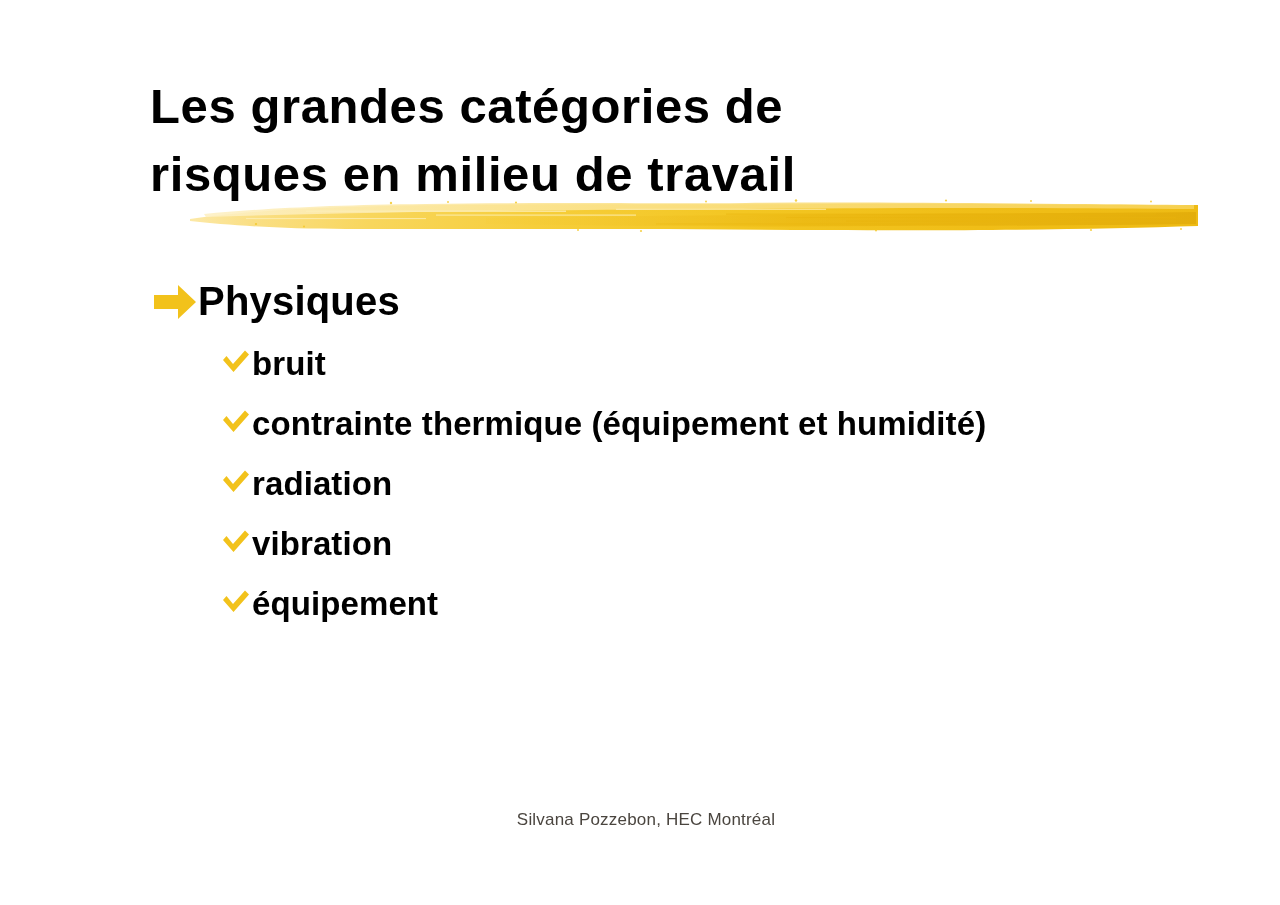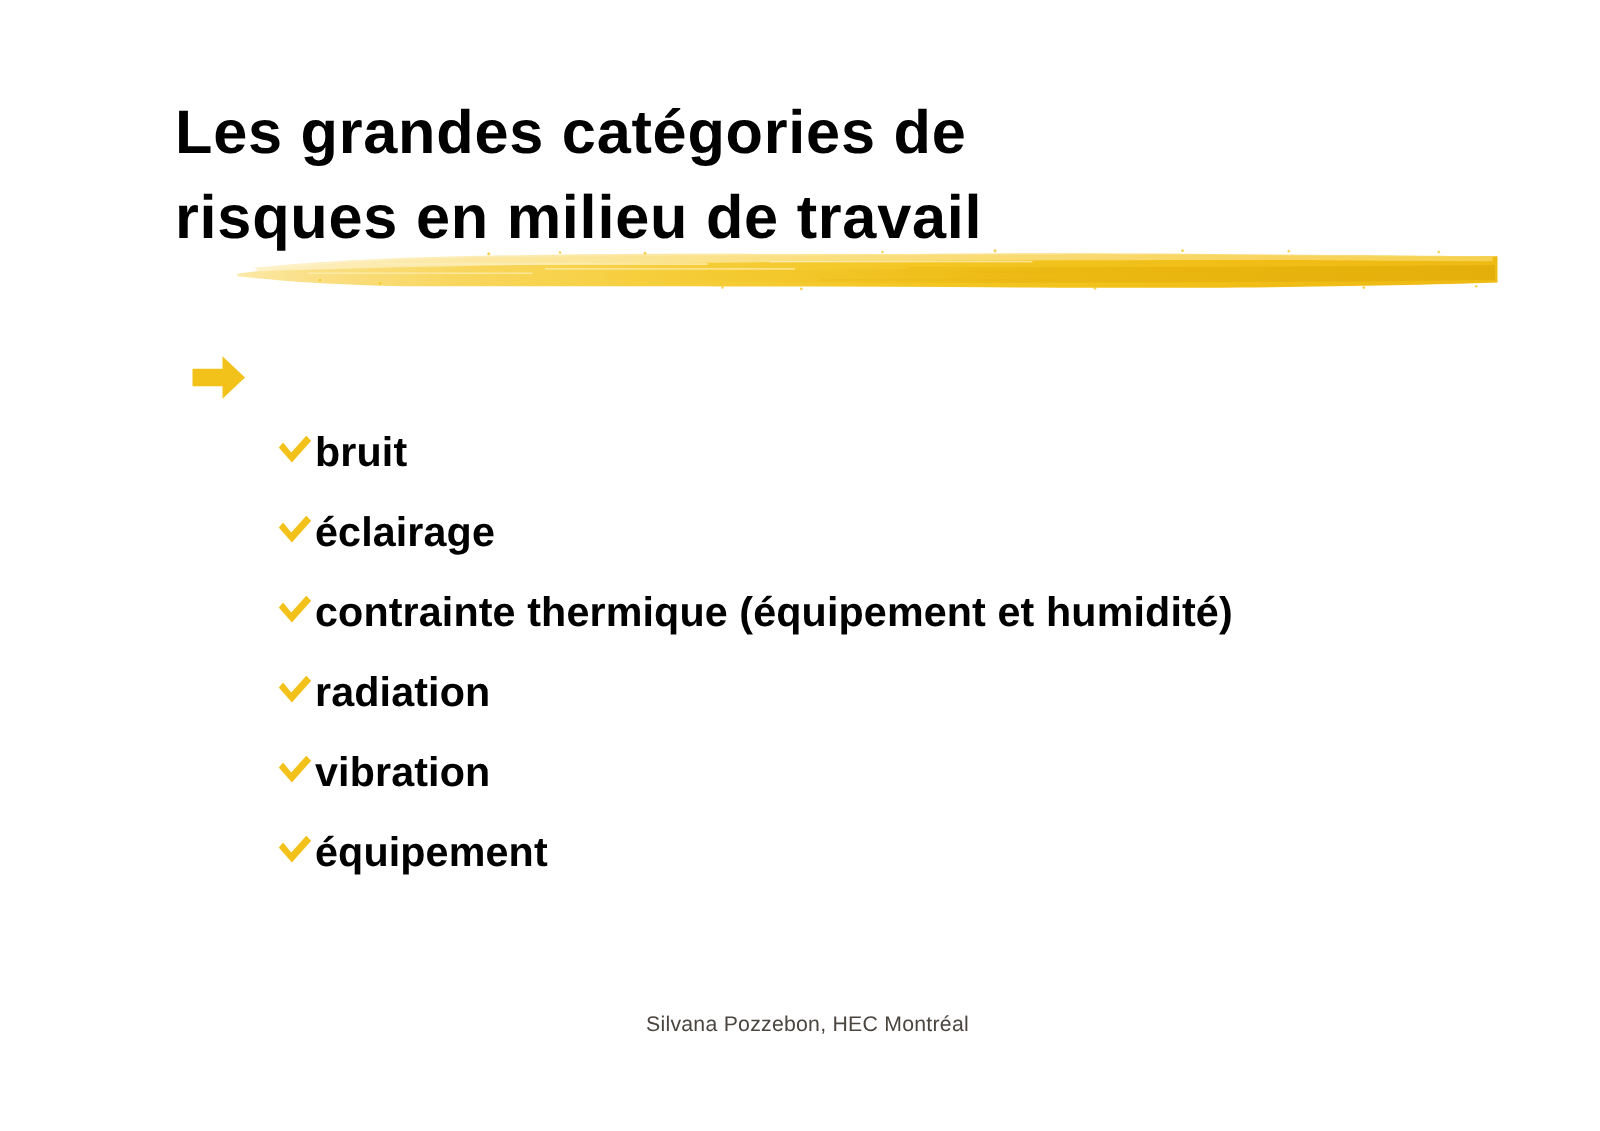--- a/index.html
+++ b/index.html
@@ -19,21 +19,21 @@
 
   .slide {
     position: absolute;
     inset: 0;
     background: #ffffff;
   }
 
   
   .title-block {
     position: absolute;
-    left: 140px;
+    left: 150px;
     top: 72px;
     width: 1000px;
   }
   .slide-title {
     margin: 0;
     font-family: "Liberation Sans", sans-serif;
     font-weight: 700;
     font-size: 49px;
     line-height: 68px;
     letter-spacing: 0.6px;
@@ -85,21 +85,21 @@
 
   
   .lvl2-list {
     list-style: none;
     margin: 0;
     padding: 0 0 0 68px;
   }
   .lvl2 {
     display: flex;
     align-items: flex-start;
-    margin: 12px 0 8px 0;
+    margin: 0 0 8px 0;
   }
   .check-icon {
     flex: 0 0 auto;
     width: 32px;
     height: 30px;
     margin-top: 11px;
     display: block;
   }
   .check-icon svg { display: block; }
   .lvl2-text {
@@ -205,41 +205,34 @@
   </div>
 
   <div class="content">
 
     <div class="lvl1">
       <span class="arrow-icon">
         <svg width="46" height="44" viewBox="0 0 46 44" aria-hidden="true">
           <path d="M2,15 L26,15 L26,5 L44,22 L26,39 L26,29 L2,29 Z" fill="#F2C21B"></path>
         </svg>
       </span>
+      <span class="lvl1-text">Physiques</span>
     </div>
 
     <ul class="lvl2-list">
 
       <li class="lvl2">
         <span class="check-icon">
           <svg width="32" height="30" viewBox="0 0 32 30" aria-hidden="true">
             <path d="M3,11 L6.5,7 L13,15 L25,1.5 L29,5.5 L13.5,23 Z" fill="#F2C21B"></path>
           </svg>
         </span>
         <span class="lvl2-text">bruit</span>
       </li>
 
-      <li class="lvl2">
-        <span class="check-icon">
-          <svg width="32" height="30" viewBox="0 0 32 30" aria-hidden="true">
-            <path d="M3,11 L6.5,7 L13,15 L25,1.5 L29,5.5 L13.5,23 Z" fill="#F2C21B"></path>
-          </svg>
-        </span>
-        <span class="lvl2-text">éclairage</span>
-      </li>
 
       <li class="lvl2">
         <span class="check-icon">
           <svg width="32" height="30" viewBox="0 0 32 30" aria-hidden="true">
             <path d="M3,11 L6.5,7 L13,15 L25,1.5 L29,5.5 L13.5,23 Z" fill="#F2C21B"></path>
           </svg>
         </span>
         <span class="lvl2-text">contrainte thermique (équipement et humidité)</span>
       </li>
 

